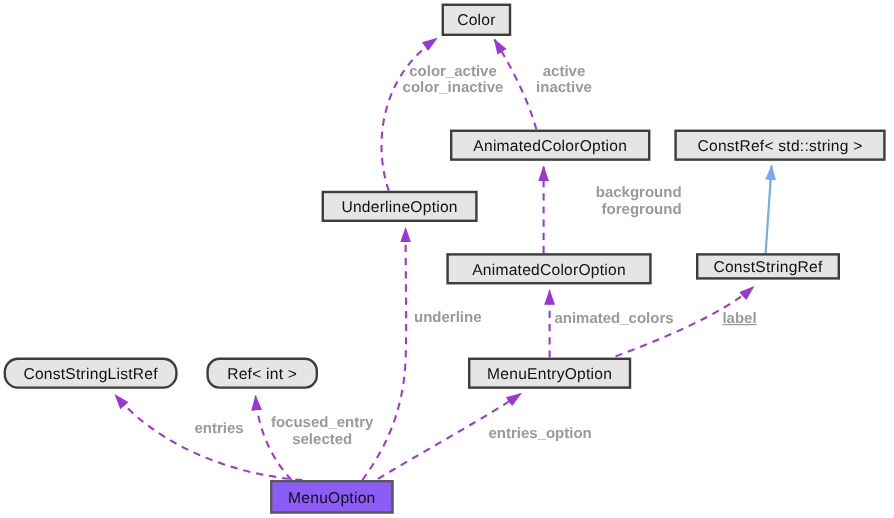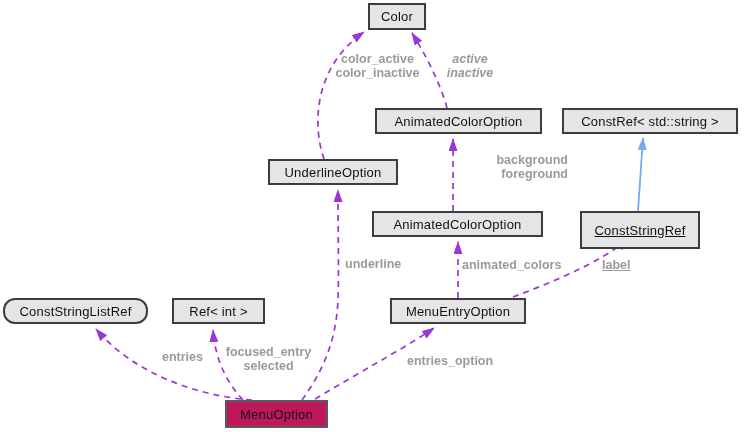--- a/index.html
+++ b/index.html
@@ -16,21 +16,21 @@
     box-sizing:border-box;
     background:#e5e5e5;
     border:2px solid #3d3d3d;
     color:#111111;
     font-size:13px;
     display:flex;align-items:center;justify-content:center;
     white-space:nowrap;
     letter-spacing:0.2px;
   }
   .node.focus{
-    background:#be185d;
+    background:#8b5cf6;
     border:2px solid #5a5a5a;
   }
   .edge-label{
     position:absolute;
     color:#9a9a9a;
     font-size:12.5px;
     line-height:13.5px;
     font-weight:bold;
     white-space:pre-line;
     text-align:center;
@@ -69,34 +69,34 @@
   <div class="node" style="left:368px;top:3px;width:58px;height:27px;">Color</div>
 
   <div class="node" style="left:375px;top:108px;width:167px;height:26px;">AnimatedColorOption</div>
 
   <div class="node" style="left:562px;top:108px;width:176px;height:26px;">ConstRef&lt; std::string &gt;</div>
 
   <div class="node" style="left:268px;top:159px;width:130px;height:26px;">UnderlineOption</div>
 
   <div class="node" style="left:372px;top:211px;width:171px;height:26px;">AnimatedColorOption</div>
 
-  <div class="node" style="left:580px;top:211px;width:120px;height:38px;text-decoration:underline;">ConstStringRef</div>
+  <div class="node" style="left:580px;top:211px;width:120px;height:22px;">ConstStringRef</div>
 
   <div class="node" style="left:3px;top:298px;width:145px;height:26px;border-radius:12px;">ConstStringListRef</div>
 
-  <div class="node" style="left:172px;top:298px;width:93px;height:26px;">Ref&lt; int &gt;</div>
+  <div class="node" style="left:172px;top:298px;width:93px;height:26px;border-radius:11px;">Ref&lt; int &gt;</div>
 
   <div class="node" style="left:390px;top:298px;width:136px;height:26px;">MenuEntryOption</div>
 
   <div class="node focus" style="left:225px;top:400px;width:103px;height:28px;">MenuOption</div>
 
   <div class="edge-label" style="left:330px;top:53px;width:95px;">color_active
 color_inactive</div>
 
-  <div class="edge-label" style="left:438px;top:53px;width:64px;font-style:italic;">active
+  <div class="edge-label" style="left:438px;top:53px;width:64px;">active
 inactive</div>
 
   <div class="edge-label" style="left:488px;top:154px;width:80px;text-align:right;">background
 foreground</div>
 
   <div class="edge-label" style="left:345px;top:258px;">underline</div>
 
   <div class="edge-label" style="left:462px;top:259px;">animated_colors</div>
 
   <div class="edge-label" style="left:602px;top:259px;text-decoration:underline;">label</div>

